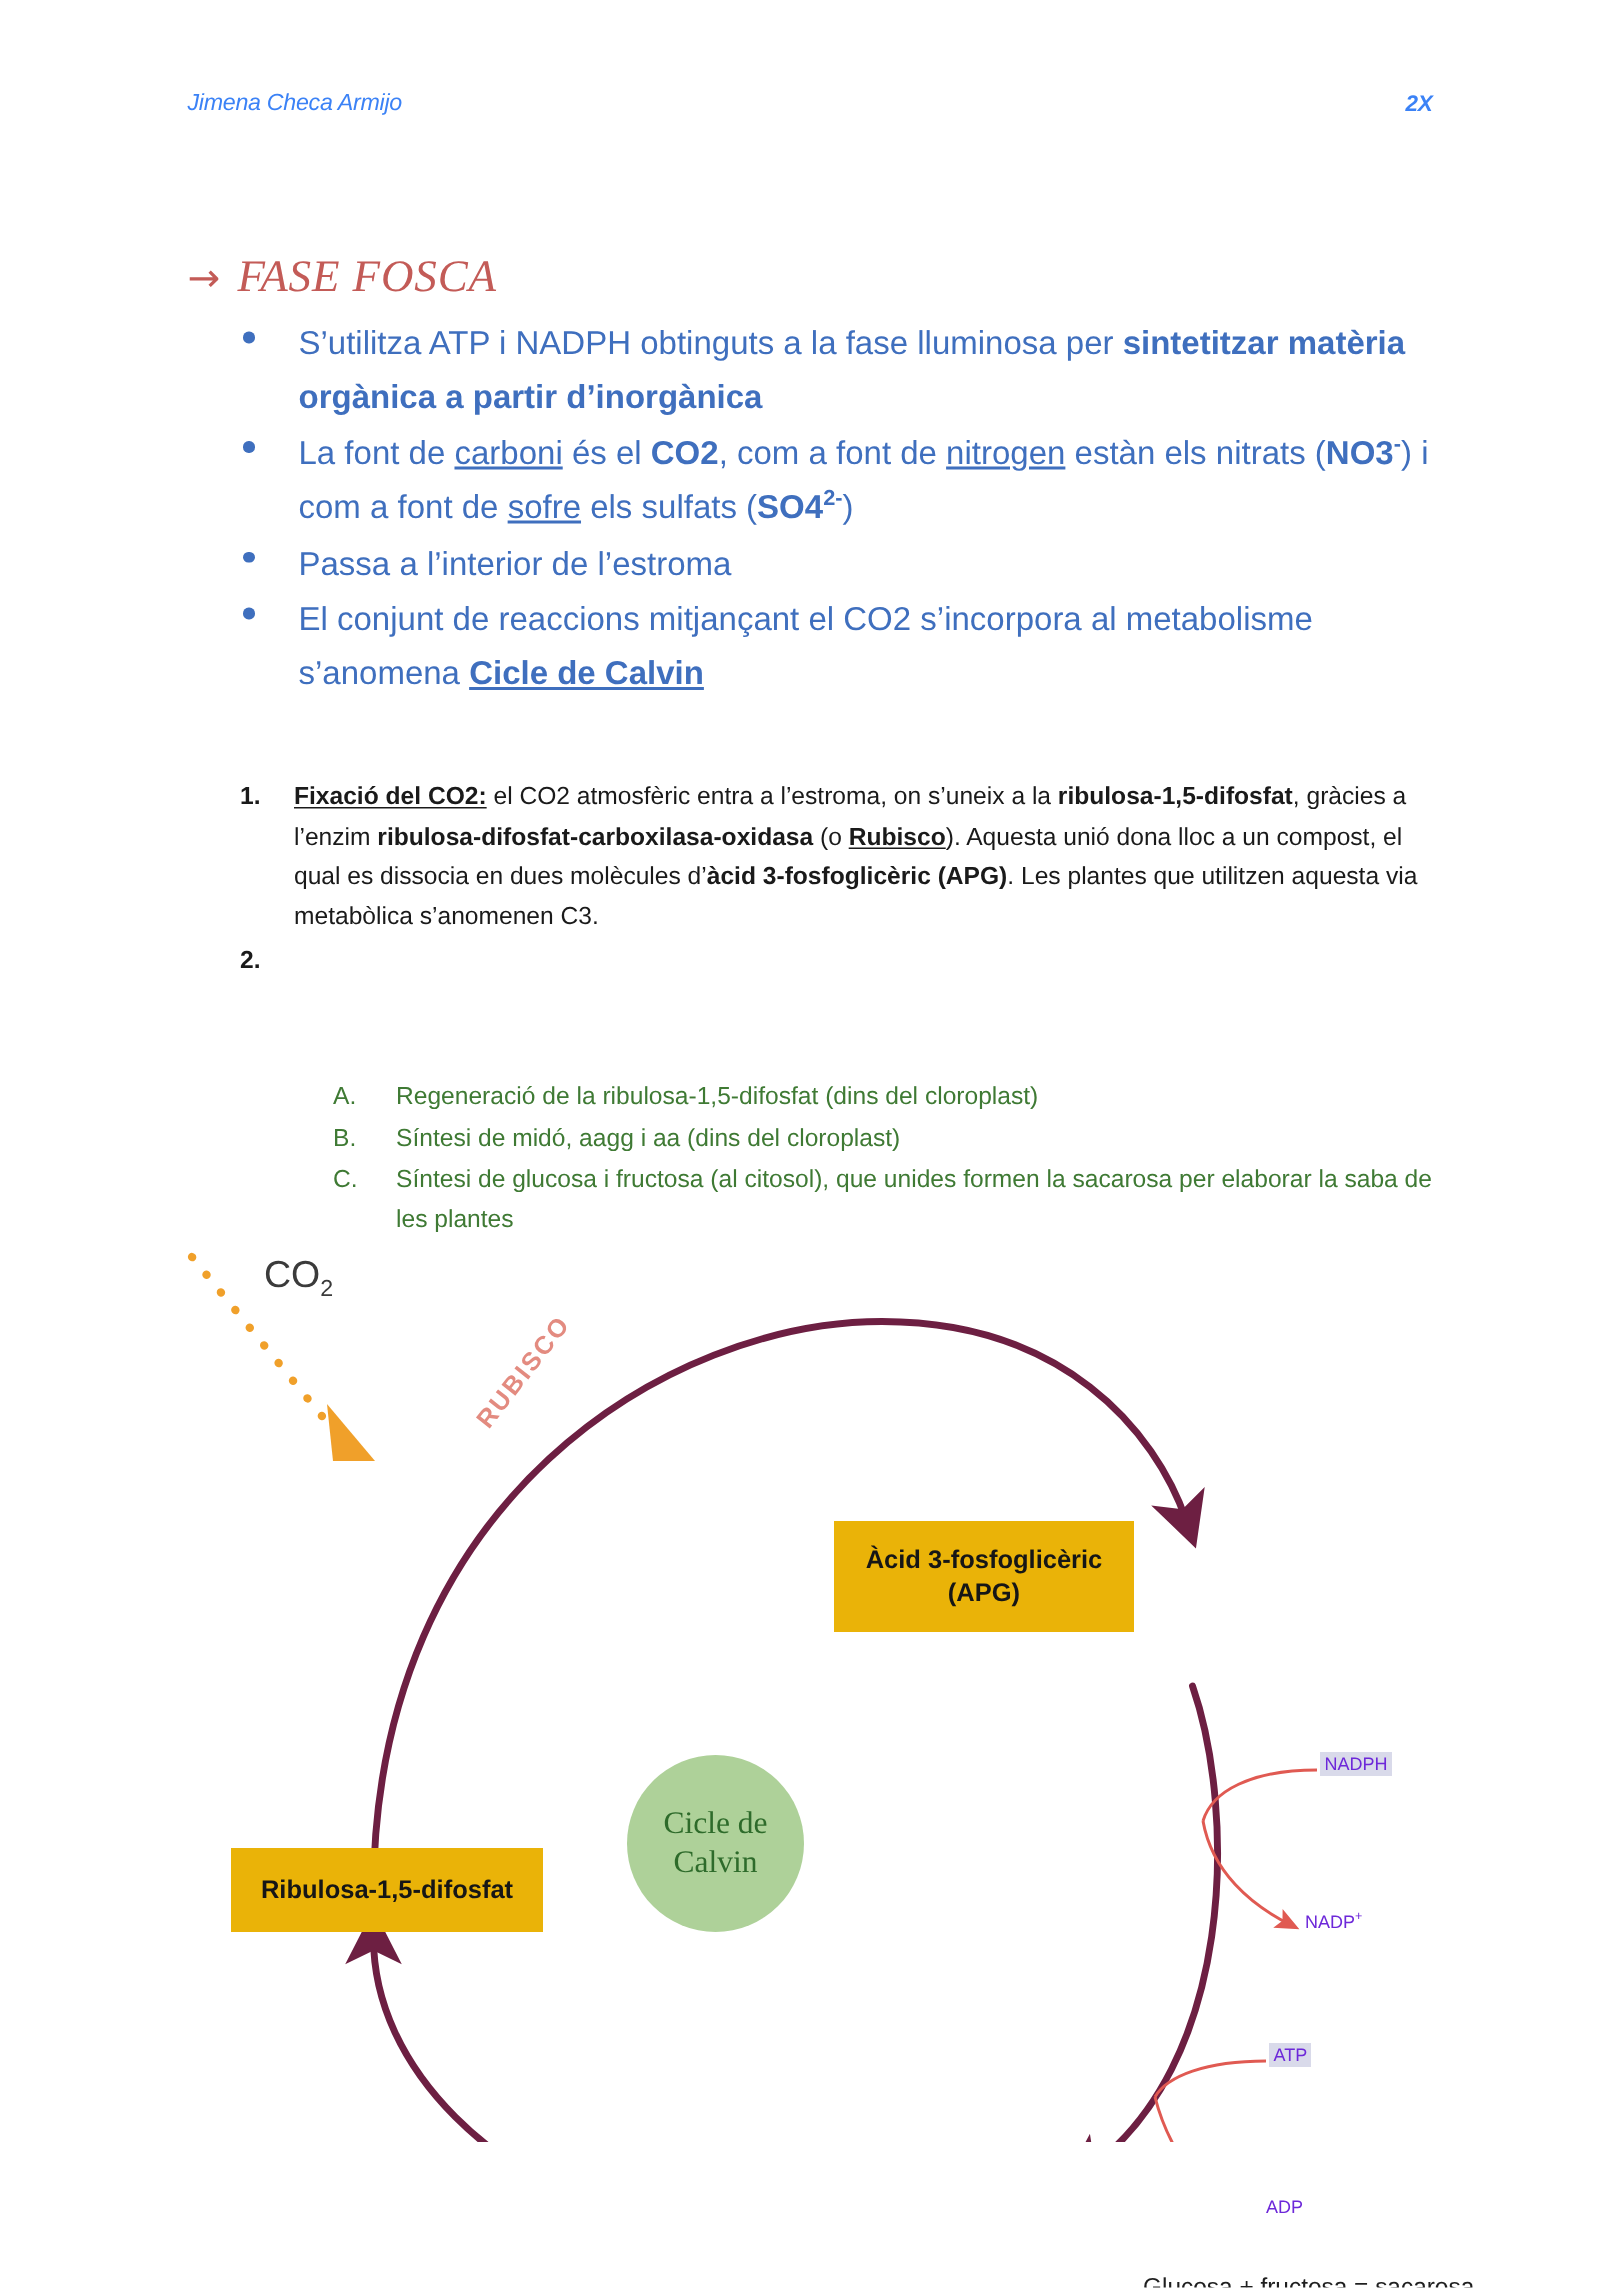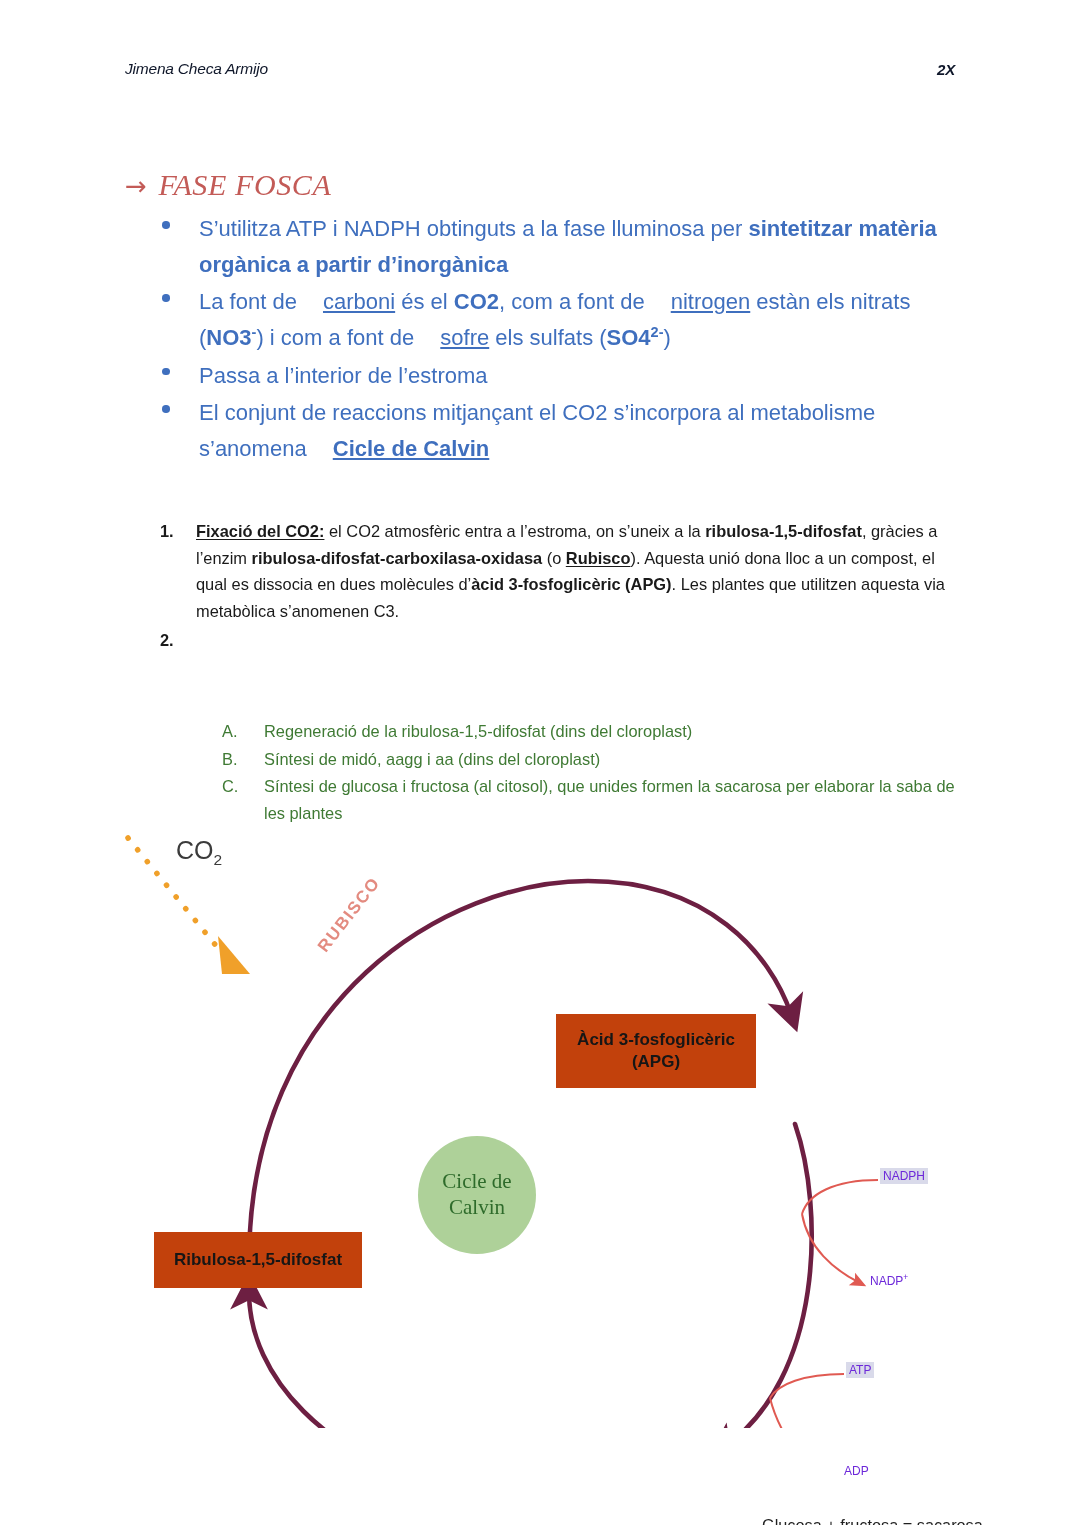--- a/index.html
+++ b/index.html
@@ -29,21 +29,21 @@
   .doc-header {
     position: absolute;
     top: 60px;
     left: 125px;
     width: 830px;
     display: flex;
     justify-content: space-between;
     align-items: center;
     font-style: italic;
     font-size: 15.5px;
-    color: #0f172a;
+    color: #3b82f6;
     letter-spacing: -0.2px;
   }
   .doc-header .author { font-weight: 400; }
   .doc-header .pagemark { font-weight: 700; font-size: 15px; }
 
   
   .fase-title {
     position: absolute;
     top: 168px;
     left: 125px;
@@ -87,21 +87,21 @@
     content: "";
     position: absolute;
     left: 4px;
     top: 10px;
     width: 7.5px;
     height: 7.5px;
     border-radius: 50%;
     background: #3f6fbe;
   }
   .blue-list b { font-weight: 700; }
-  .blue-list u { text-decoration: underline; text-underline-offset: 1.5px; margin-left: 20px; }
+  .blue-list u { text-decoration: underline; text-underline-offset: 1.5px; }
   .blue-list sup { font-size: 0.66em; vertical-align: super; line-height: 0; }
 
   
   .etapes-heading {
     position: absolute;
     top: 447px;
     left: 128px;
     background: #cfe0dd;
     color: #2f6b68;
     font-family: "DejaVu Sans", sans-serif;
@@ -169,21 +169,21 @@
     position: absolute;
     top: 818px;
     left: 118px;
     width: 940px;
     height: 610px;
   }
   .diagram svg { display: block; }
 
   .box {
     position: absolute;
-    background: #c2410c;
+    background: #eab308;
     color: #161616;
     font-weight: 700;
     font-size: 17px;
     line-height: 1.28;
     text-align: center;
     display: flex;
     flex-direction: column;
     justify-content: center;
     align-items: center;
   }
@@ -338,21 +338,21 @@
     <div class="product-label" id="lab-sucrose">Glucosa + fructosa = sacarosa</div>
 
   </div>
 
 </div>
 
 <style>
   
   .co2-label   { left: 58px;  top: 18px; }
   .rubisco-label { left: 196px; top: 126px; }
-  .cycle-circle { left: 300px; top: 318px; width: 118px; height: 118px; }
+  .cycle-circle { left: 300px; top: 352px; width: 118px; height: 118px; }
   #box-apg      { left: 438px; top: 196px; width: 200px; height: 74px; }
   #box-ribulosa { left: 36px;  top: 414px; width: 208px; height: 56px; }
   #box-g3p      { left: 268px; top: 560px; width: 208px; height: 86px; }
   #lab-nadph    { left: 762px; top: 350px; }
   #lab-nadp     { left: 752px; top: 456px; }
   #lab-atp      { left: 728px; top: 544px; }
   #lab-adp      { left: 726px; top: 646px; }
   #lab-sucrose  { left: 644px; top: 698px; }
 </style>
 

